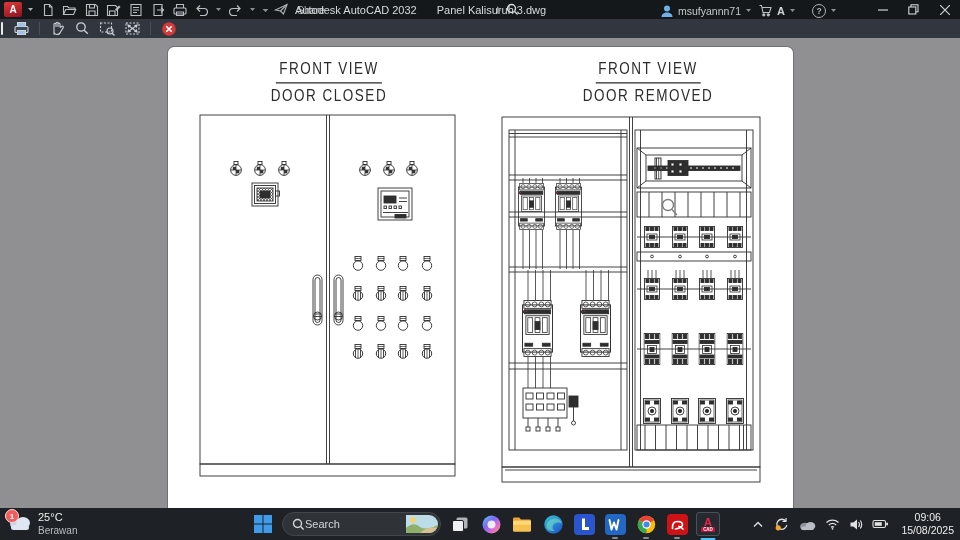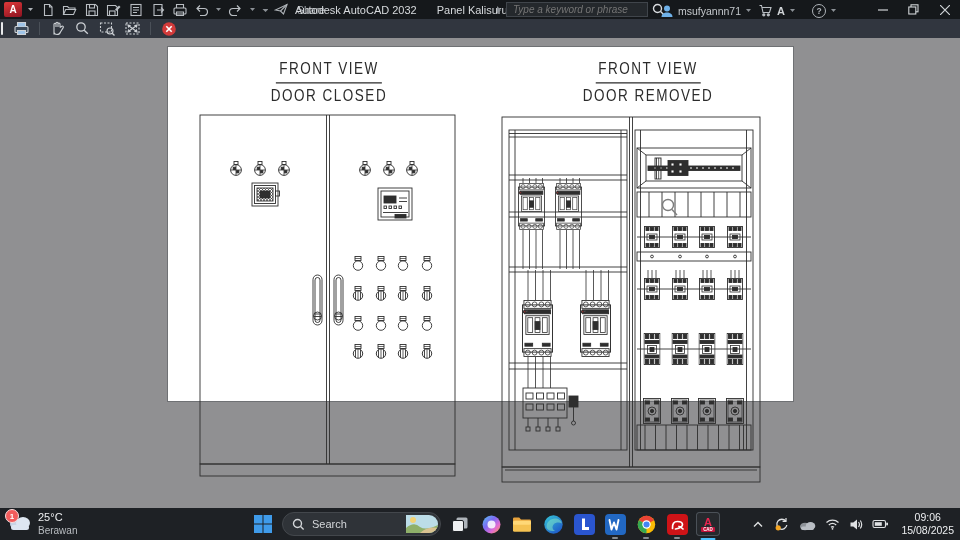--- a/index.html
+++ b/index.html
@@ -34,40 +34,40 @@
 
   
   .plotbar{position:absolute;top:19px;left:0;right:0;height:19px;background:#31363f;
            border-bottom:1px solid #121418;display:flex;align-items:center;}
   .grip{width:2px;height:13px;background:#e8eaec;margin:0 6px 0 1px;border-radius:1px;}
   .pb-ic{display:inline-flex;align-items:center;justify-content:center;width:19px;height:17px;margin:0 3px;}
   .pb-sep{width:1px;height:13px;background:#4a5058;margin:0 5px;}
 
   
   .viewport{position:absolute;top:38px;left:0;width:960px;height:470px;background:#909092;}
-  .paper{position:absolute;left:168px;top:9px;width:625px;height:354px;background:#ffffff;
-         box-shadow:0 0 0 1px #6f7174;}
+  .paper{position:absolute;left:168px;top:9px;width:625px;height:494px;background:#ffffff;
+         box-shadow:0 0 0 1px #6f7174;border-radius:6px;}
   .view-title{position:absolute;top:9px;text-align:center;color:#2b2b2b;font-size:13.5px;
               letter-spacing:1.5px;line-height:1.55;transform-origin:top center;white-space:nowrap;}
   .vt-main{display:inline-block;border-bottom:1.5px solid #2b2b2b;padding:0 3px 0;}
   .cadsvg{position:absolute;left:0;top:0;}
 
   
   .taskbar{position:absolute;bottom:0;left:0;width:960px;height:32px;background:#1e2125;}
   .weather{position:absolute;left:7px;top:3px;display:flex;align-items:flex-start;gap:7px;}
   .w-cloud{position:relative;width:24px;height:22px;}
   .w-badge{position:absolute;left:-2px;top:-2px;width:12px;height:12px;border-radius:50%;
            background:#f25c5c;border:1px solid #f8dede;color:#fff;font-size:8px;font-weight:bold;
            display:flex;align-items:center;justify-content:center;}
   .w-temp{color:#eceef0;font-size:11px;font-weight:normal;line-height:1.2;}
   .w-cond{color:#b9bdc1;font-size:10px;line-height:1.3;}
   .task-center{position:absolute;left:251px;top:4px;display:flex;align-items:center;gap:7px;}
   .startbtn,.appicon{width:24px;height:24px;display:flex;align-items:center;justify-content:center;position:relative;}
   .searchpill{width:146px;height:22px;border-radius:12px;background:#2f3338;border:1px solid #43474c;
-              display:flex;align-items:center;padding:0 2px 0 9px;gap:7px;color:#d3d6d9;font-size:11px;}
+              display:flex;align-items:center;padding:0 2px 0 9px;color:#d3d6d9;font-size:11px;}
   .sp-label{flex:1;}
   .run-dot{position:absolute;bottom:-3px;left:50%;transform:translateX(-50%);
            width:6px;height:2px;border-radius:1px;background:#868b90;}
   .appicon.active{background:#3a3f45;border-radius:4px;box-shadow:inset 0 0 0 1px #4b5158;}
   .active-bar{position:absolute;bottom:-4px;left:50%;transform:translateX(-50%);
               width:15px;height:2.5px;border-radius:1.5px;background:#4cc2ff;}
   .acadtile{width:22px;height:22px;background:#26292d;border-radius:3px;display:flex;flex-direction:column;
             align-items:center;justify-content:center;gap:0;}
   .acadtile .a{color:#e8254f;font-weight:bold;font-size:11px;line-height:10px;}
   .acadtile .cad{background:#c1123a;color:#fff;font-size:4.5px;font-weight:bold;border-radius:1px;
@@ -171,23 +171,20 @@
 
     <div class="tb-title">
       <span>Autodesk AutoCAD 2032</span>
       <span>Panel Kalisuruh 3.dwg</span>
     </div>
 
     <div class="tb-search">
       <svg width="6" height="8">
         <path d="M1 0l4 4-4 4z" fill="#8b9096"></path>
         </svg>
-      <span class="box">
-        <input placeholder="Type a keyword or phrase" style="">
-        </span>
       <svg width="13" height="13" fill="none" stroke="#d8dbde" stroke-width="1.4">
           <circle cx="5.5" cy="5.5" r="4"></circle>
           <path d="M8.6 8.6l3 3"></path>
         </svg>
     </div>
 
     <div class="tb-user">
       <svg width="14" height="14">
         <circle cx="7" cy="4.5" r="3" fill="#6fb1e8"></circle>
           <path d="M1.5 13c0-3 2.5-4.5 5.5-4.5s5.5 1.5 5.5 4.5z" fill="#6fb1e8"></path>

